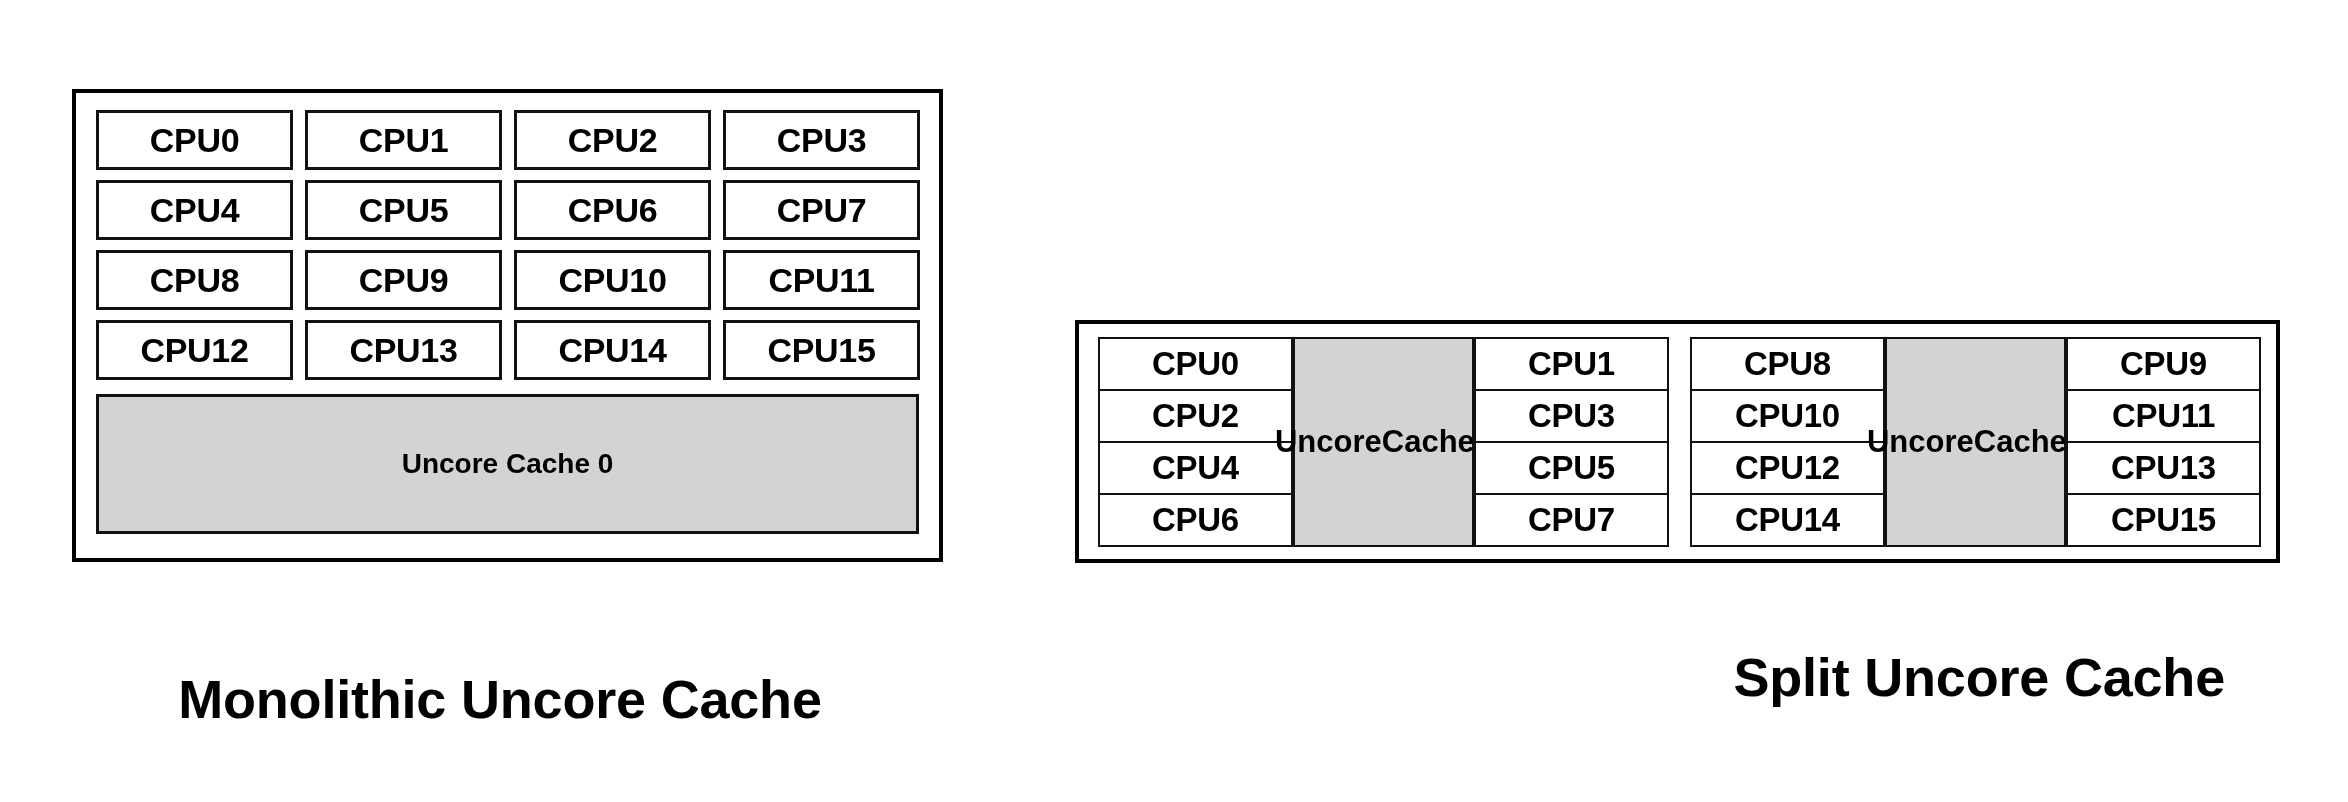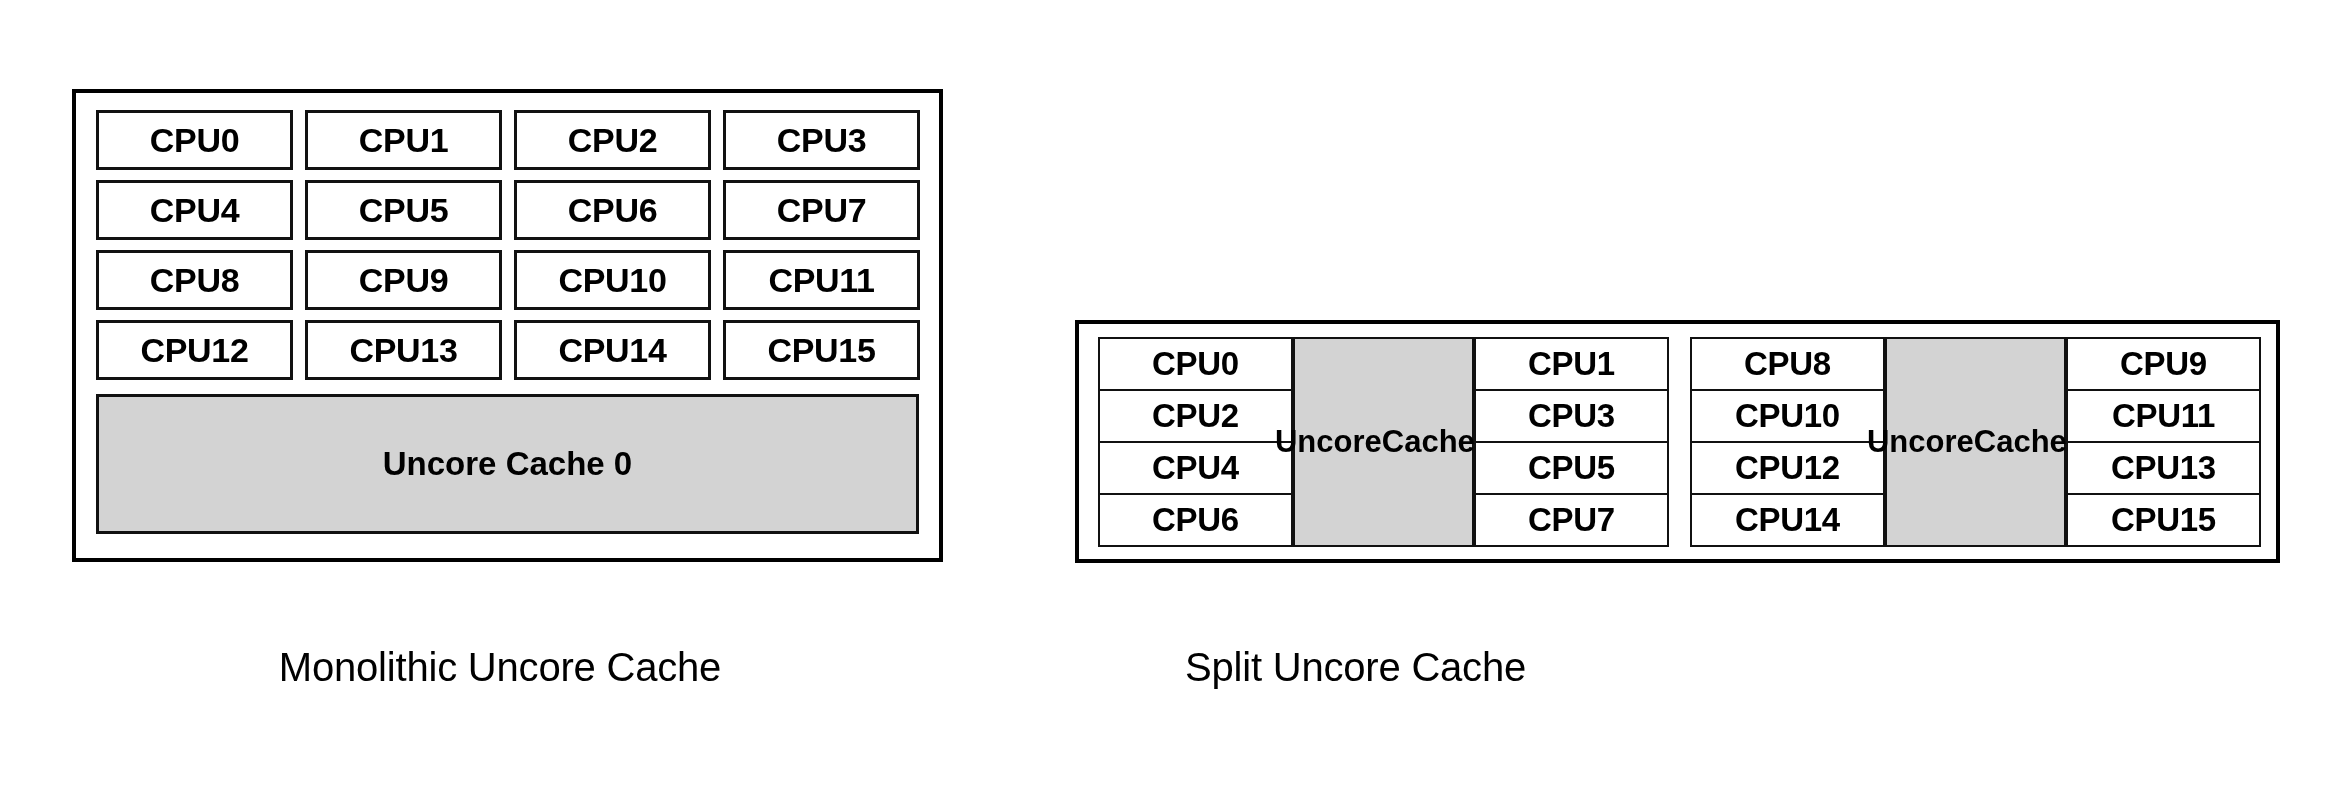--- a/index.html
+++ b/index.html
@@ -60,21 +60,21 @@
   #uncore-cache-monolithic {
     box-sizing: border-box;
     margin-top: 14px;
     width: 823px;
     height: 140px;
     border: 3px solid #111111;
     background: #d3d3d3;
     display: flex;
     align-items: center;
     justify-content: center;
-    font-size: 33px;
+    font-size: 28px;
     font-weight: bold;
   }
 
   
   #split-panel {
     left: 1067px;
     top: 320px;
     width: 1205px;
     height: 243px;
     box-sizing: border-box;
@@ -128,36 +128,37 @@
     justify-content: center;
     font-size: 31px;
     font-weight: bold;
     line-height: 1.45;
     text-align: right;
   }
 
   
   .caption {
     position: absolute;
-    font-size: 40px;
-    font-weight: normal;
+    font-size: 54px;
+    font-weight: bold;
     white-space: nowrap;
     letter-spacing: -0.2px;
+    margin-top: 23px;
   }
   #caption-monolithic {
     left: 0px;
     top: 645px;
     width: 1000px;
     text-align: center;
   }
   #caption-split {
     left: 1185px;
-    top: 645px;
+    top: 623px;
     width: 1040px;
-    text-align: left;
+    text-align: right;
   }
 </style>
 </head>
 <body>
 
 <div class="panel" id="monolithic-panel">
   <div id="monolithic-inner">
 
     <div id="cpu-grid-monolithic">
       <div class="cpu-box-mono">CPU0</div>

